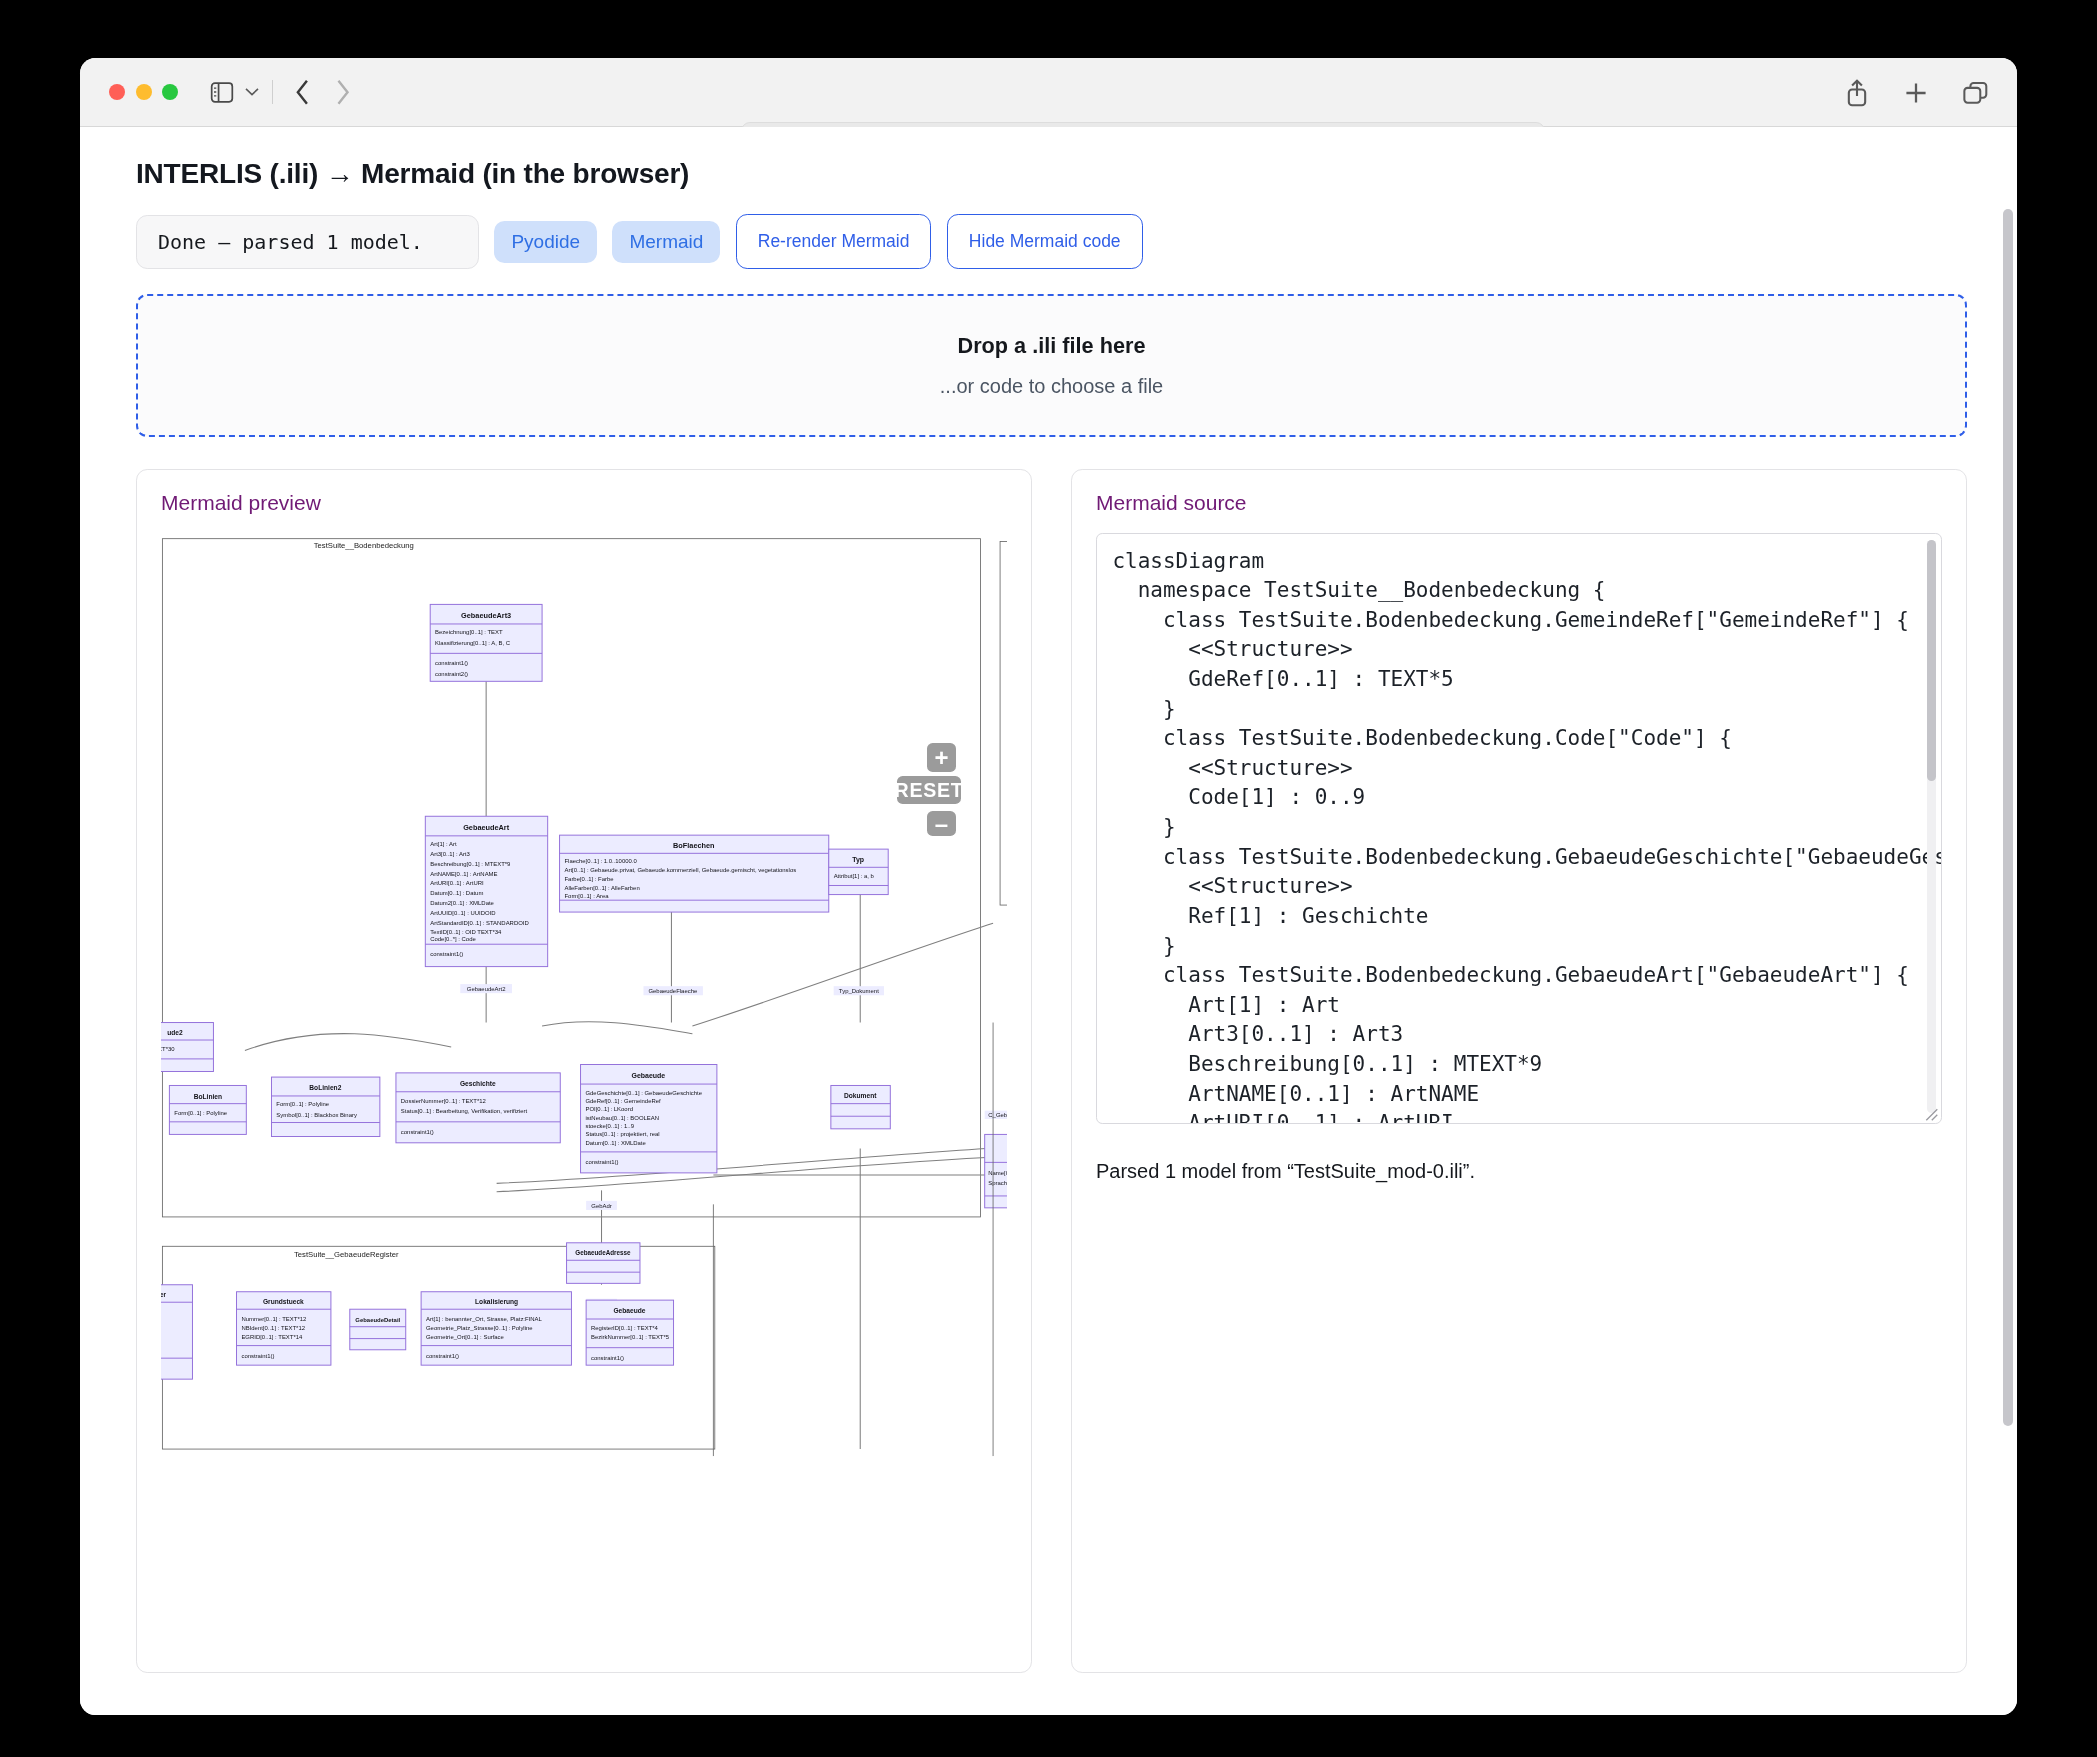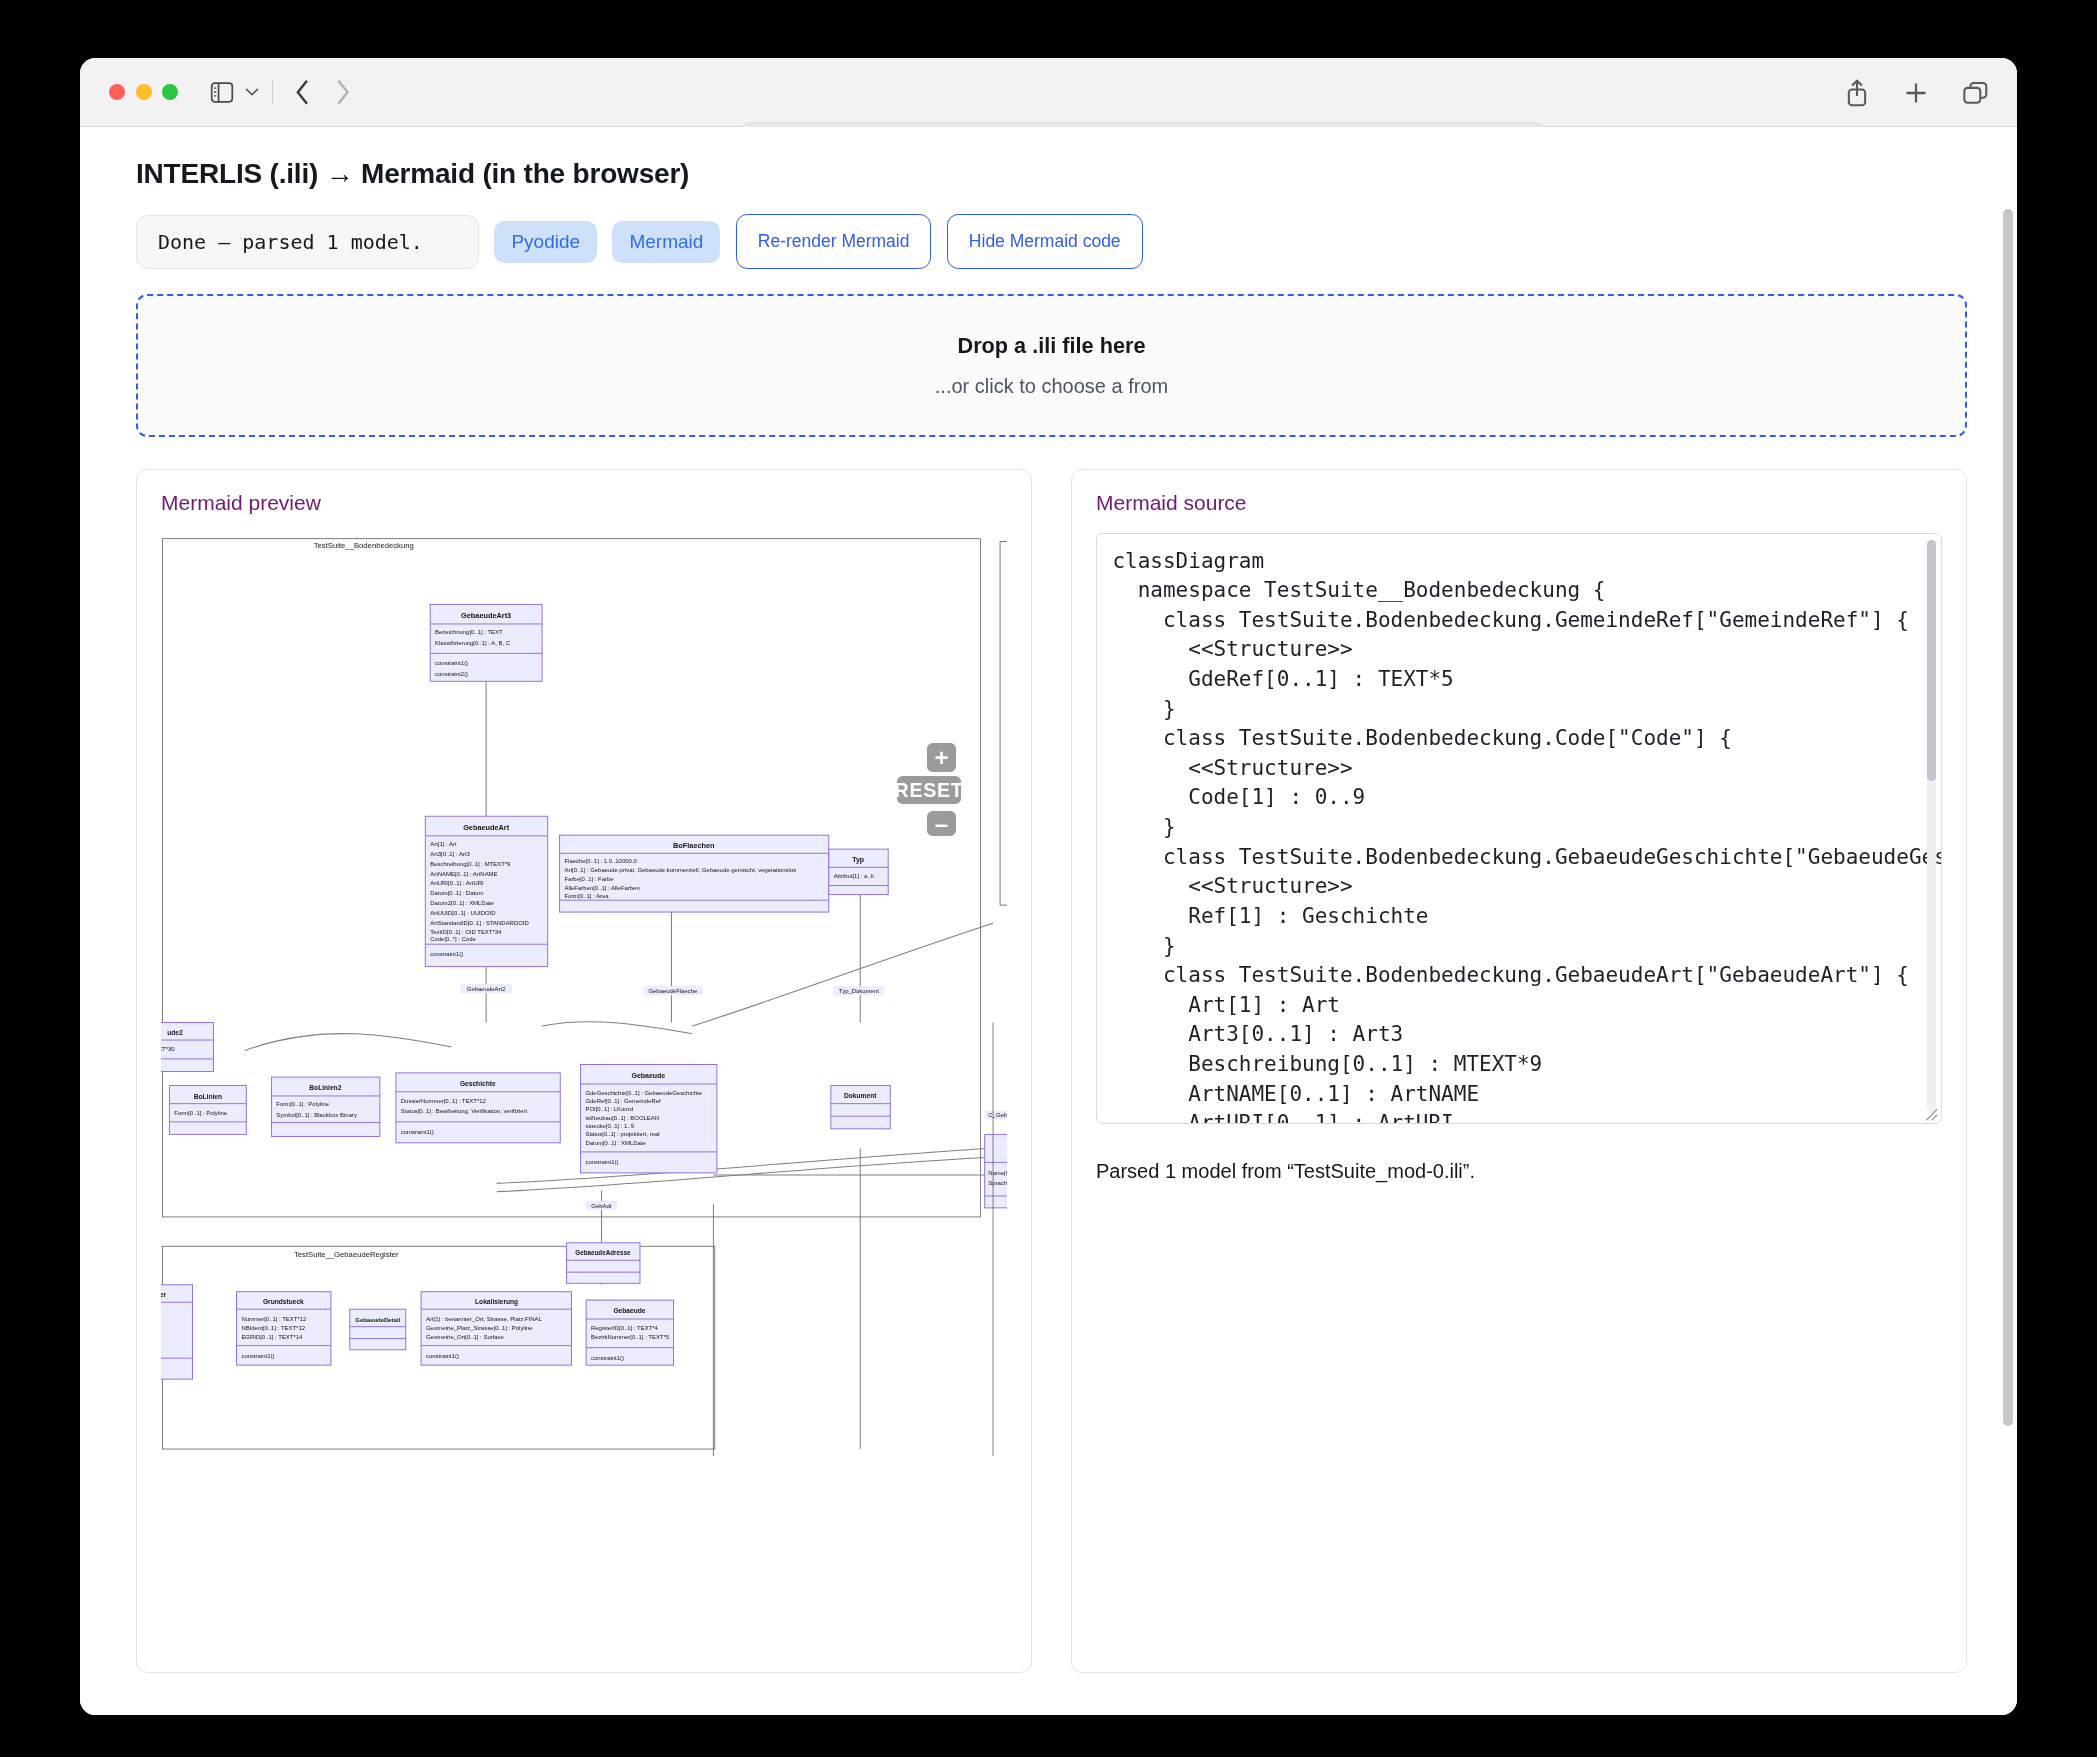--- a/index.html
+++ b/index.html
@@ -291,21 +291,21 @@
         <div class="toolbar">
           <div class="status-pill">Done — parsed 1 model.</div>
           <div class="chip">Pyodide</div>
           <div class="chip">Mermaid</div>
           <button class="btn-outline">Re-render Mermaid</button>
           <button class="btn-outline">Hide Mermaid code</button>
         </div>
 
         <div class="dropzone">
           <div class="dz-main">Drop a .ili file here</div>
-          <div class="dz-sub">...or click to choose a from</div>
+          <div class="dz-sub">...or code to choose a file</div>
         </div>
 
         <div class="panels">
 
           <div class="panel">
             <h2>Mermaid preview</h2>
 
             <div class="preview-wrap">
               <svg class="diagram" width="909" height="1049" viewBox="0 0 1300 1500">
 

